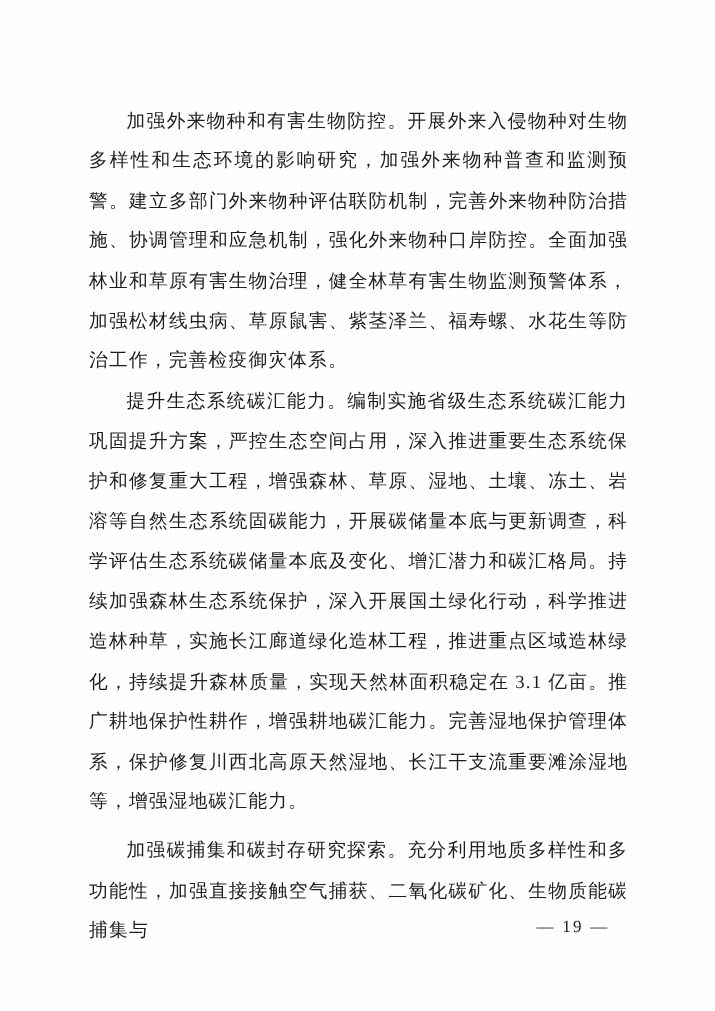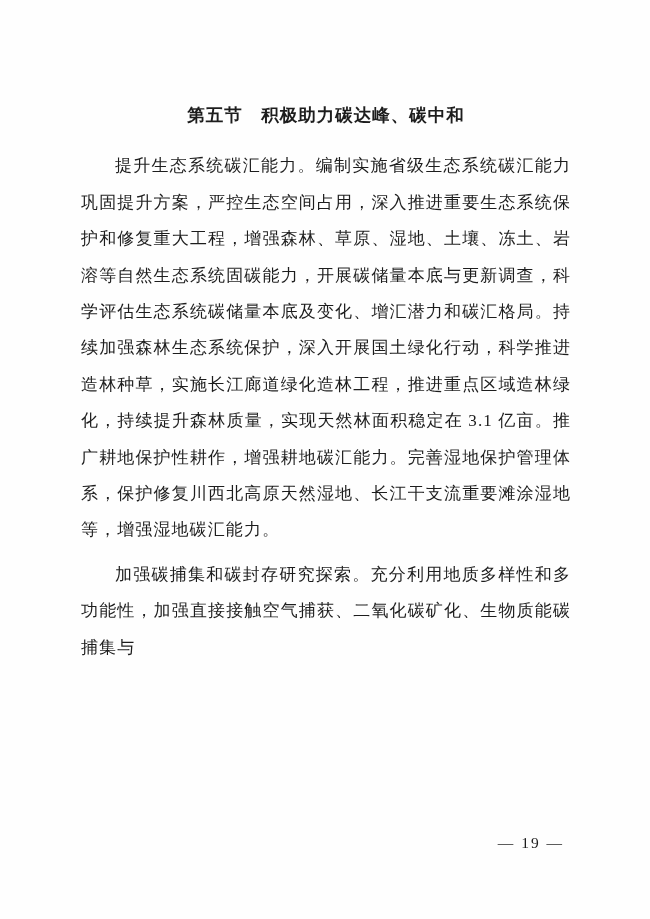--- a/index.html
+++ b/index.html
@@ -40,33 +40,33 @@
     margin: 5px 0 15px 0;
     font-size: 17.5px;
     line-height: 36.4px;
     font-weight: bold;
     text-align: center;
     letter-spacing: 1px;
   }
   .page-number {
     position: absolute;
     top: 834px;
-    right: 86px;
+    right: 96px;
     font-size: 15.5px;
     letter-spacing: 2px;
     white-space: nowrap;
   }
 </style>
 </head>
 <body>
 
 <div class="page">
   <main class="content">
+    <p class="para">加强外来物种和有害生物防控。开展外来入侵物种对生物多样性和生态环境的影响研究，加强外来物种普查和监测预警。建立多部门外来物种评估联防机制，完善外来物种防治措施、协调管理和应急机制，强化外来物种口岸防控。全面加强林业和草原有害生物治理，健全林草有害生物监测预警体系，加强松材线虫病、草原鼠害、紫茎泽兰、福寿螺、水花生等防治工作，完善检疫御灾体系。</p>
 
-    <h2 class="heading">第五节　积极助力碳达峰、碳中和</h2>
 
     <p class="para">提升生态系统碳汇能力。编制实施省级生态系统碳汇能力巩固提升方案，严控生态空间占用，深入推进重要生态系统保护和修复重大工程，增强森林、草原、湿地、土壤、冻土、岩溶等自然生态系统固碳能力，开展碳储量本底与更新调查，科学评估生态系统碳储量本底及变化、增汇潜力和碳汇格局。持续加强森林生态系统保护，深入开展国土绿化行动，科学推进造林种草，实施长江廊道绿化造林工程，推进重点区域造林绿化，持续提升森林质量，实现天然林面积稳定在 3.1 亿亩。推广耕地保护性耕作，增强耕地碳汇能力。完善湿地保护管理体系，保护修复川西北高原天然湿地、长江干支流重要滩涂湿地等，增强湿地碳汇能力。</p>
 
     <p class="para para-capture">加强碳捕集和碳封存研究探索。充分利用地质多样性和多功能性，加强直接接触空气捕获、二氧化碳矿化、生物质能碳捕集与</p>
   </main>
 
   <div class="page-number">— 19 —</div>
 </div>
 
 </body></html>

